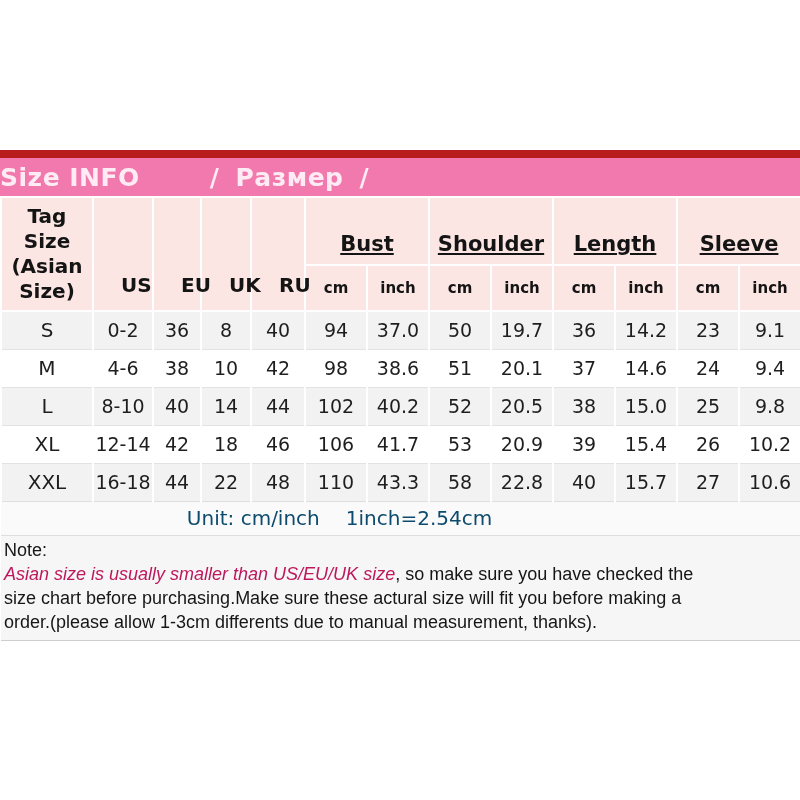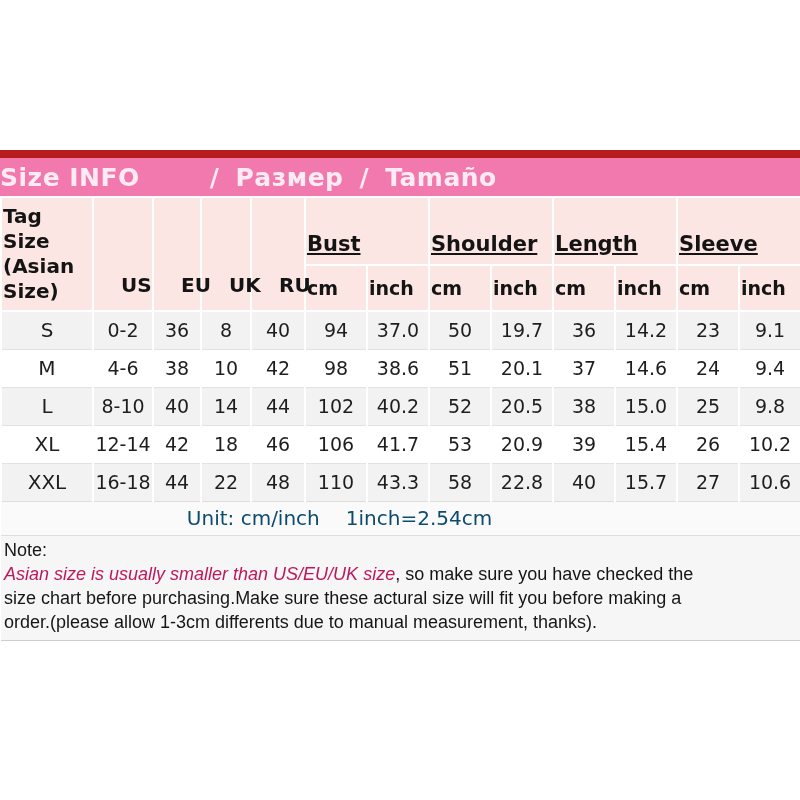--- a/index.html
+++ b/index.html
@@ -18,29 +18,29 @@
   }
   .banner .seg { margin:0 8px; }
   .banner .seg-first { margin-right:62px; margin-left:0; }
 
   
   table.size-table { width:800px; border-collapse:collapse; table-layout:fixed; }
   td { box-sizing:border-box; }
 
   .ph {
     background:#FBE6E3; border:2px solid #ffffff;
-    text-align:left; color:#141414;
+    text-align:center; color:#141414;
   }
   .corner {
     font-size:20px; font-weight:bold; white-space:pre-line;
     line-height:25px; vertical-align:middle;
   }
   .sys  { font-size:20px; font-weight:bold; vertical-align:bottom; padding-bottom:13px;padding-left:27px; }
   .meas { font-size:21px; font-weight:bold; vertical-align:bottom; padding-bottom:8px; height:68px;text-decoration:underline; }
-  .unit-h { font-size:19px; font-weight:bold; vertical-align:middle; height:46px; }
+  .unit-h { font-size:15px; font-weight:bold; vertical-align:middle; height:46px; }
 
   tr.data td {
     height:38px; text-align:center; font-size:19px; color:#1e1e1e;
     background:#ffffff;
     border-left:2px solid #ffffff; border-right:2px solid #ffffff;
     border-top:1px solid #e2e2e2;
   }
   tr.data td.rowlabel { font-size:20px; }
   tr.stripe td { background:#F2F2F2; }
 
@@ -63,21 +63,20 @@
 </head>
 <body>
 
 <div class="spacer-top"></div>
 
 <div class="banner">
   <span class="seg seg-first">Size INFO</span>
   <span class="seg">/</span>
   <span class="seg">Размер</span>
   <span class="seg">/</span>
-  <span class="seg">Tamaño</span>
 </div>
 
 <table class="size-table">
   <colgroup>
     <col style="width:92px">
       <col style="width:60px">
       <col style="width:48px">
       <col style="width:50px">
       <col style="width:54px">
     <col style="width:62px">

